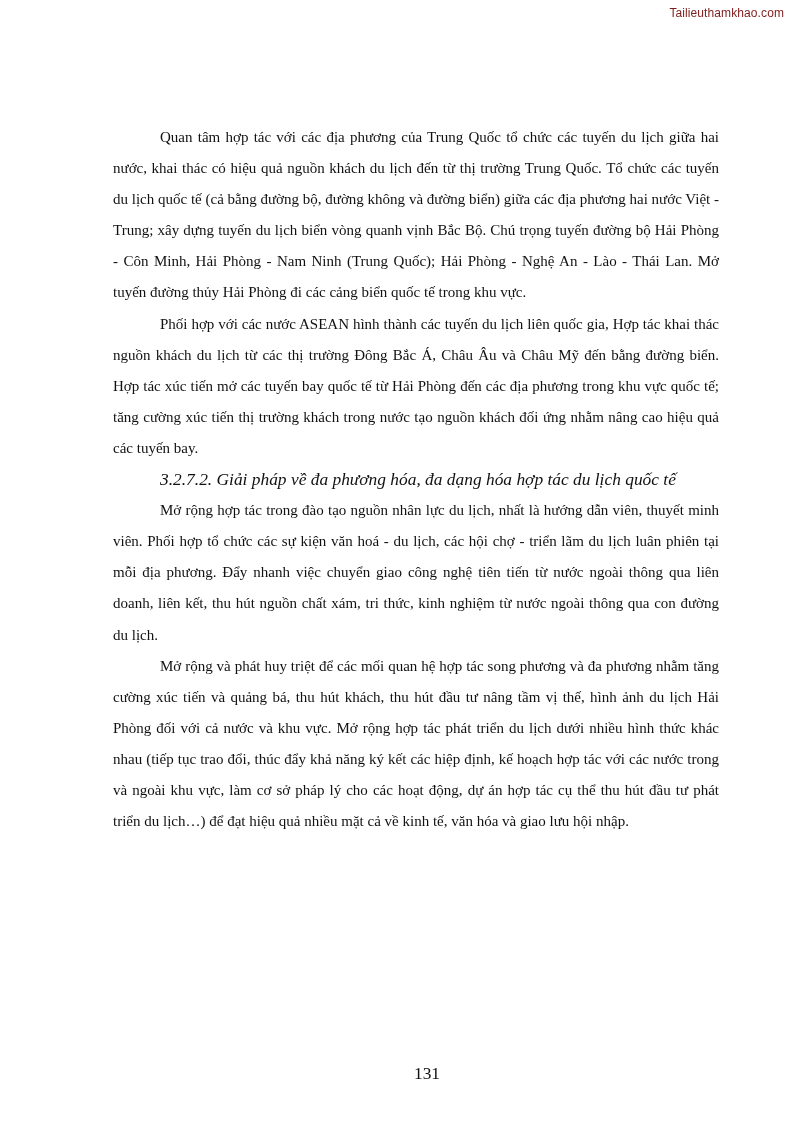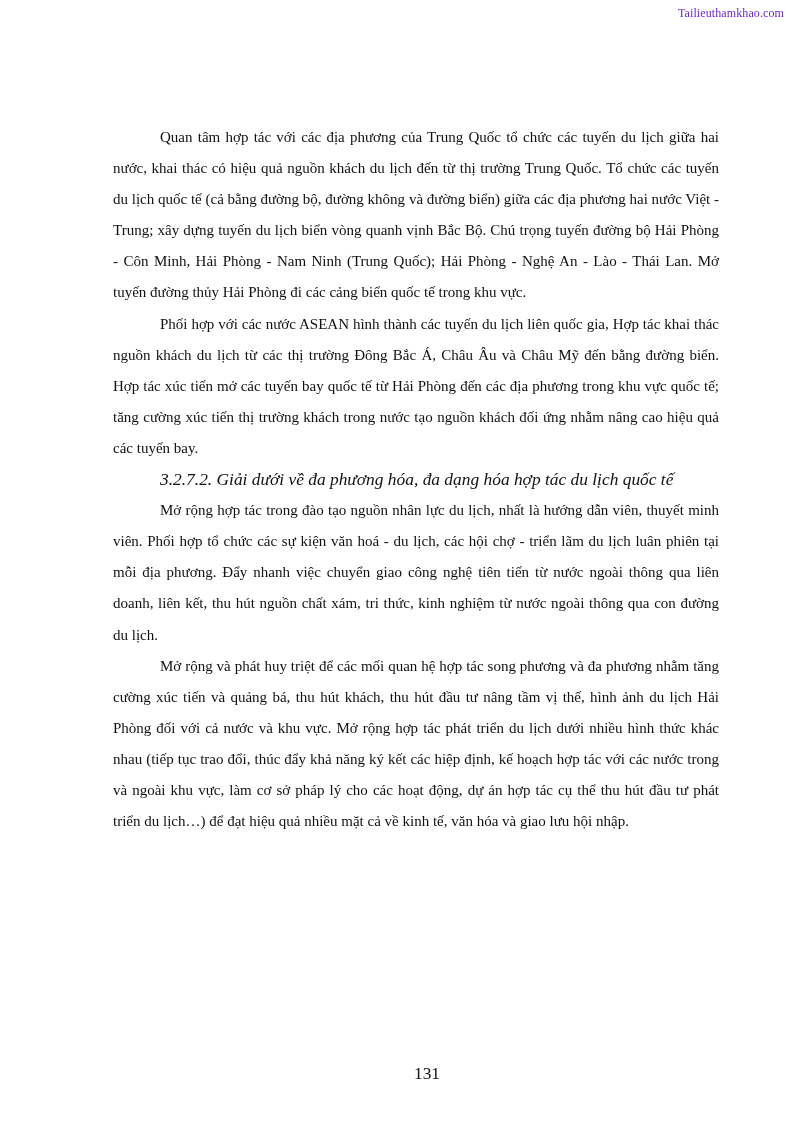--- a/index.html
+++ b/index.html
@@ -12,23 +12,23 @@
       height: 1123px;
       position: relative;
       overflow: hidden;
       font-family: "Liberation Serif", "DejaVu Serif", serif;
       color: #111111;
     }
     .watermark {
       position: absolute;
       top: 6px;
       right: 10px;
-      font-family: Liberation Serif, serif;
+      font-family: Liberation Sans, sans-serif;
       font-size: 12px;
-      color: #6d28d9;
+      color: #7f1d1d;
       letter-spacing: 0.1px;
     }
     .page-body {
       position: absolute;
       left: 113px;
       top: 122px;
       width: 606px;
     }
     .para {
       margin: 0;
@@ -57,18 +57,18 @@
     }
   </style>
 </head>
 <body>
 
 <div class="watermark">Tailieuthamkhao.com</div>
 
 <div class="page-body">
   <p class="para">Quan tâm hợp tác với các địa phương của Trung Quốc tổ chức các tuyến du lịch giữa hai nước, khai thác có hiệu quả nguồn khách du lịch đến từ thị trường Trung Quốc. Tổ chức các tuyến du lịch quốc tế (cả bằng đường bộ, đường không và đường biển) giữa các địa phương hai nước Việt - Trung; xây dựng tuyến du lịch biển vòng quanh vịnh Bắc Bộ. Chú trọng tuyến đường bộ Hải Phòng - Côn Minh, Hải Phòng - Nam Ninh (Trung Quốc); Hải Phòng - Nghệ An - Lào - Thái Lan. Mở tuyến đường thủy Hải Phòng đi các cảng biển quốc tế trong khu vực.</p>
   <p class="para">Phối hợp với các nước ASEAN hình thành các tuyến du lịch liên quốc gia, Hợp tác khai thác nguồn khách du lịch từ các thị trường Đông Bắc Á, Châu Âu và Châu Mỹ đến bằng đường biển. Hợp tác xúc tiến mở các tuyến bay quốc tế từ Hải Phòng đến các địa phương trong khu vực quốc tế; tăng cường xúc tiến thị trường khách trong nước tạo nguồn khách đối ứng nhằm nâng cao hiệu quả các tuyến bay.</p>
-  <p class="heading">3.2.7.2. Giải dưới về đa phương hóa, đa dạng hóa hợp tác du lịch quốc tế</p>
+  <p class="heading">3.2.7.2. Giải pháp về đa phương hóa, đa dạng hóa hợp tác du lịch quốc tế</p>
   <p class="para">Mở rộng hợp tác trong đào tạo nguồn nhân lực du lịch, nhất là hướng dẫn viên, thuyết minh viên. Phối hợp tổ chức các sự kiện văn hoá - du lịch, các hội chợ - triển lãm du lịch luân phiên tại mỗi địa phương. Đẩy nhanh việc chuyển giao công nghệ tiên tiến từ nước ngoài thông qua liên doanh, liên kết, thu hút nguồn chất xám, tri thức, kinh nghiệm từ nước ngoài thông qua con đường du lịch.</p>
   <p class="para">Mở rộng và phát huy triệt để các mối quan hệ hợp tác song phương và đa phương nhằm tăng cường xúc tiến và quảng bá, thu hút khách, thu hút đầu tư nâng tầm vị thế, hình ảnh du lịch Hải Phòng đối với cả nước và khu vực. Mở rộng hợp tác phát triển du lịch dưới nhiều hình thức khác nhau (tiếp tục trao đổi, thúc đẩy khả năng ký kết các hiệp định, kế hoạch hợp tác với các nước trong và ngoài khu vực, làm cơ sở pháp lý cho các hoạt động, dự án hợp tác cụ thể thu hút đầu tư phát triển du lịch…) để đạt hiệu quả nhiều mặt cả về kinh tế, văn hóa và giao lưu hội nhập.</p>
 </div>
 
 <div class="page-number">131</div>
 
 </body></html>

